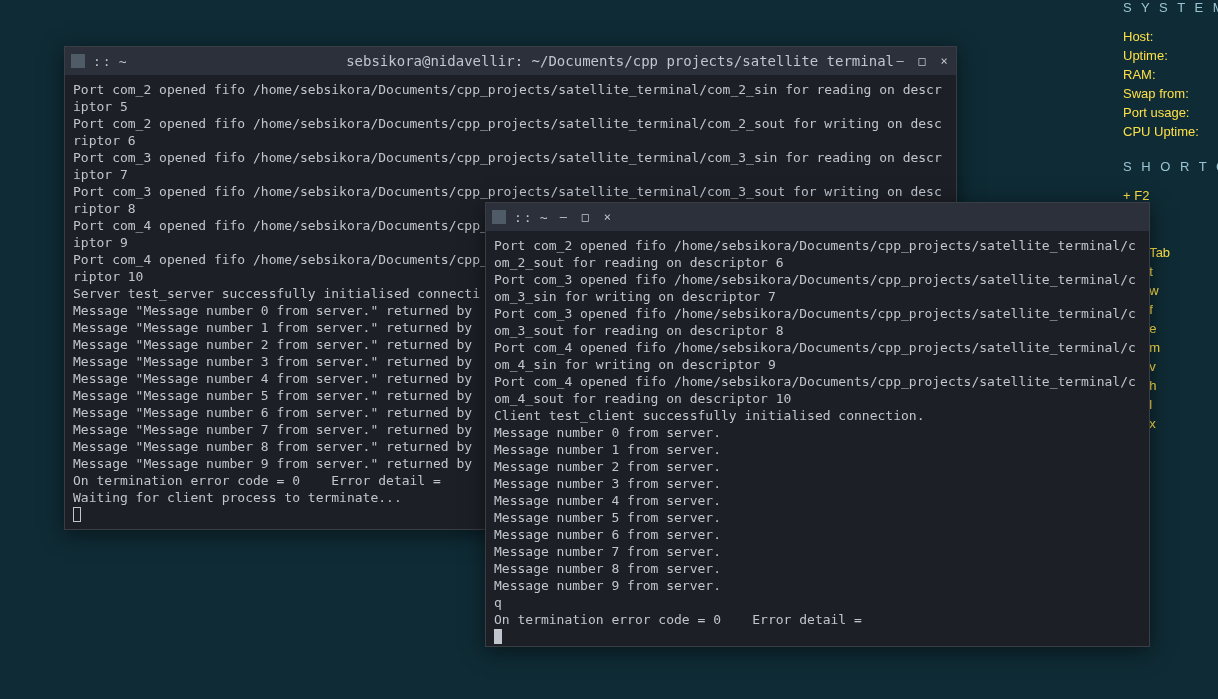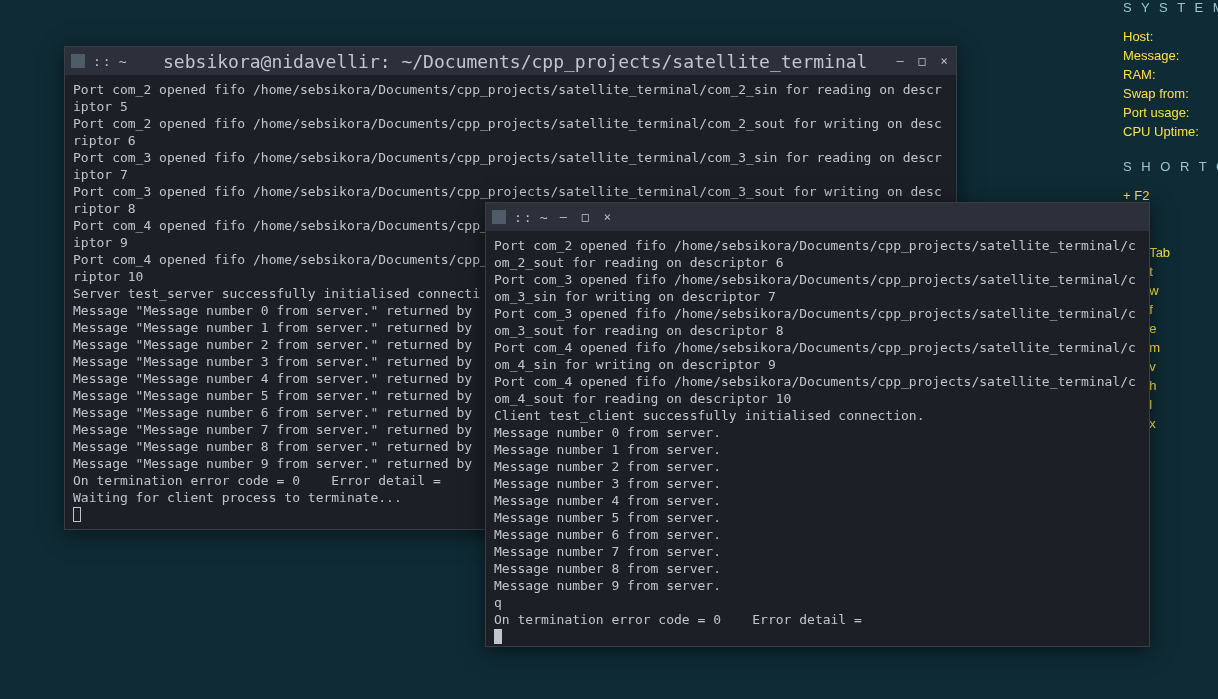--- a/index.html
+++ b/index.html
@@ -56,24 +56,24 @@
       margin-right: 6px;
       letter-spacing: 2px;
     }
     .title-tilde {
       color: #c0c5ce;
       flex-shrink: 0;
       margin-right: 10px;
     }
     .title-text {
       flex: 1;
-      text-align: center;
+      text-align: right;
       white-space: nowrap;
       overflow: hidden;
-      font-size: 18px;
+      font-size: 14px;
     }
     .title-controls {
       display: flex;
       gap: 10px;
       flex-shrink: 0;
     }
     .title-btn {
       width: 12px;
       height: 12px;
       display: flex;
@@ -131,21 +131,21 @@
       margin-bottom: 18px;
     }
   </style>
 </head>
 <body>
 
 <div class="sidebar">
   <div class="sidebar-section">
     <div class="sidebar-heading">S Y S T E M  I</div>
     <div class="sidebar-item">Host:</div>
-    <div class="sidebar-item">Message:</div>
+    <div class="sidebar-item">Uptime:</div>
     <div class="sidebar-item">RAM:</div>
     <div class="sidebar-item">Swap from:</div>
     <div class="sidebar-item">Port usage:</div>
     <div class="sidebar-item">CPU Uptime:</div>
   </div>
   <div class="sidebar-section">
     <div class="sidebar-heading">S H O R T C U</div>
     <div class="sidebar-item">+ F2</div>
     <div class="sidebar-item">+ F3</div>
     <div class="sidebar-item">er</div>

